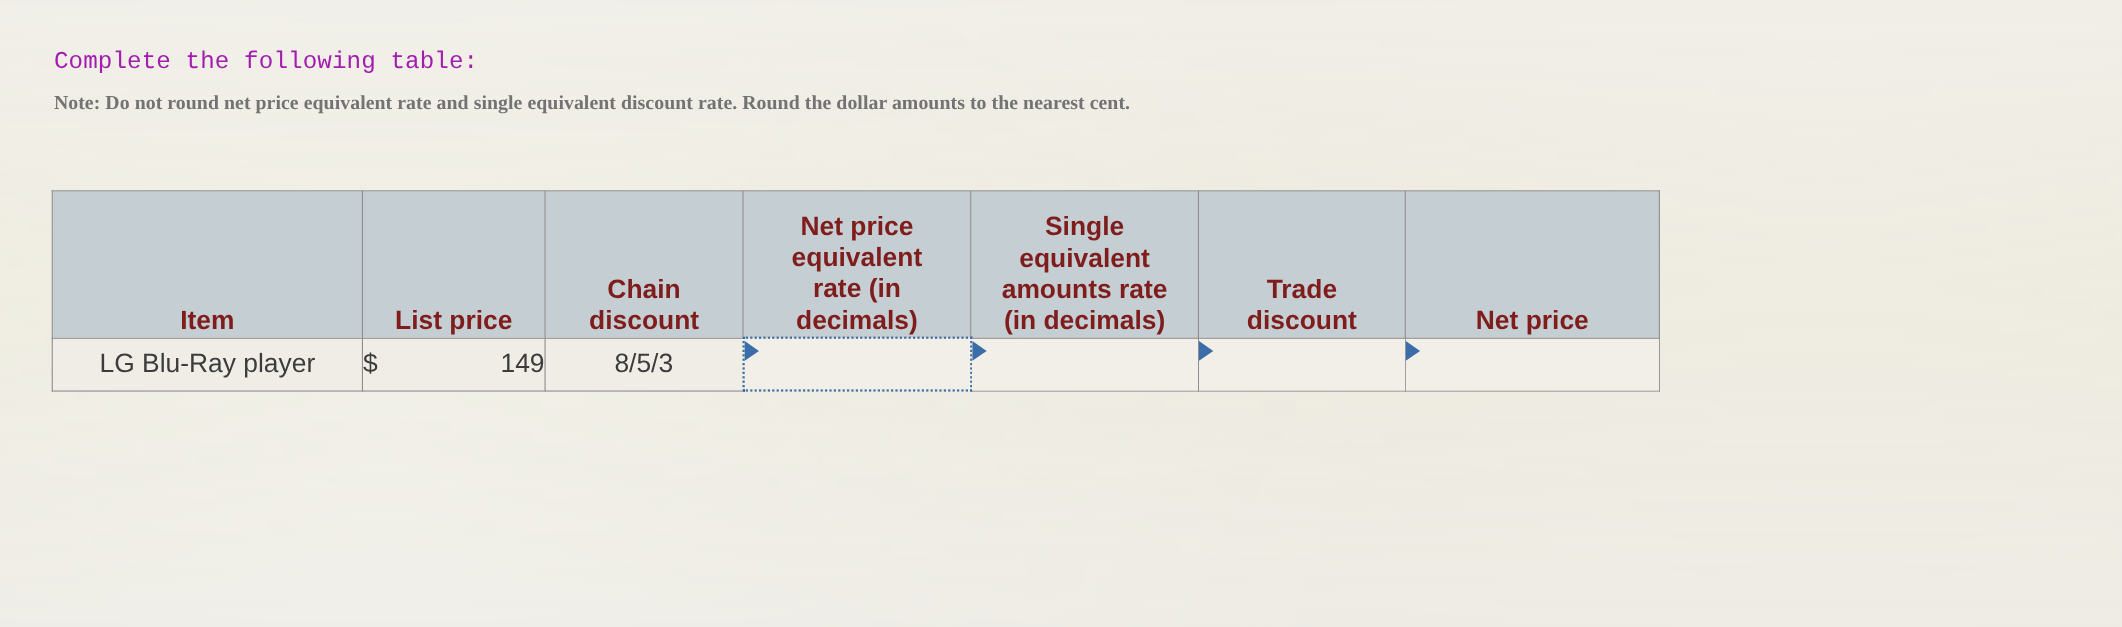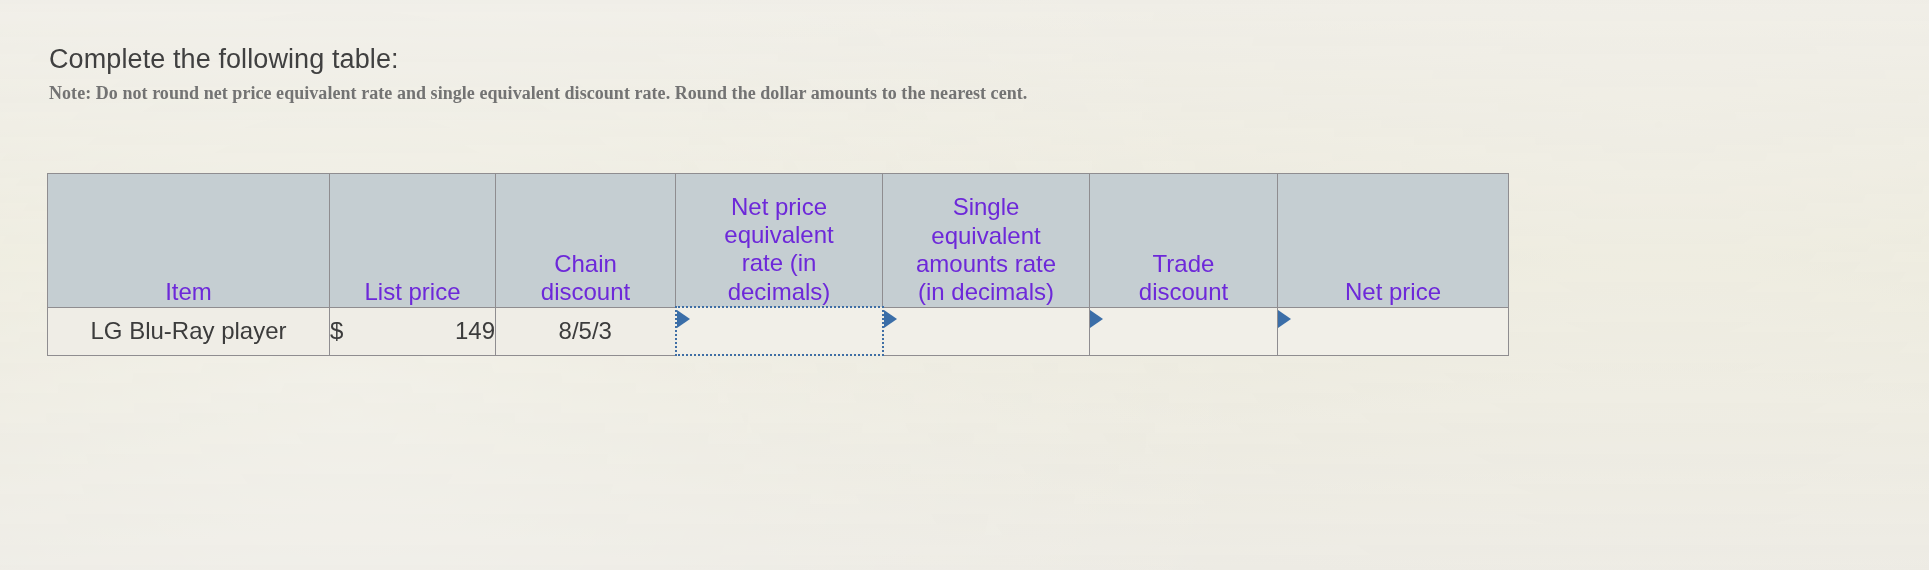--- a/index.html
+++ b/index.html
@@ -31,25 +31,26 @@
 
   .page {
     position: relative;
     padding: 0;
   }
 
   .prompt {
     position: absolute;
     left: 49px;
     top: 44px;
-    font-size: 27px;
+    font-size: 22px;
     line-height: 1.15;
-    color: #404040;
+    color: #a21caf;
     letter-spacing: .1px;
     white-space: nowrap;
+    font-family: Liberation Mono, monospace;
   }
 
   .note {
     position: absolute;
     left: 49px;
     top: 83px;
     font-size: 18px;
     font-weight: bold;
     line-height: 1.15;
     color: #737373;
@@ -70,23 +71,23 @@
     background: transparent;
   }
   table.data-table th,
   table.data-table td {
     border: 1px solid #8f8d90;
     padding: 0;
     margin: 0;
   }
   thead th {
     background: #c5ced2;
-    color: #6d28d9;
+    color: #7f1d1d;
     font-size: 24px;
-    font-weight: normal;
+    font-weight: bold;
     height: 132px;
     vertical-align: bottom;
     text-align: center;
     line-height: 1.18;
     padding-bottom: 7px;
   }
   thead th .hdr {
     display: block;
     padding: 0 6px;
   }

